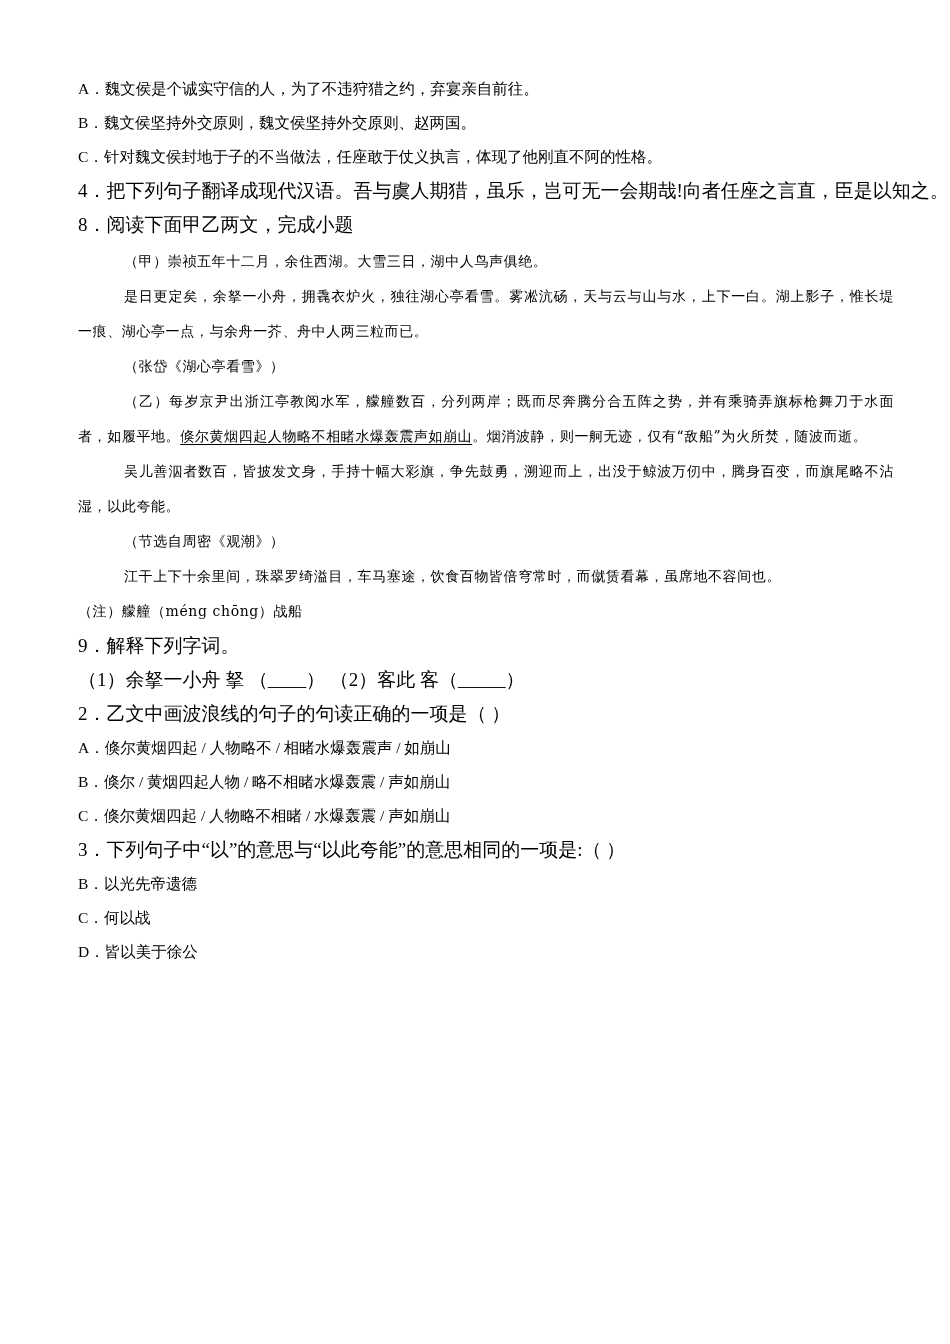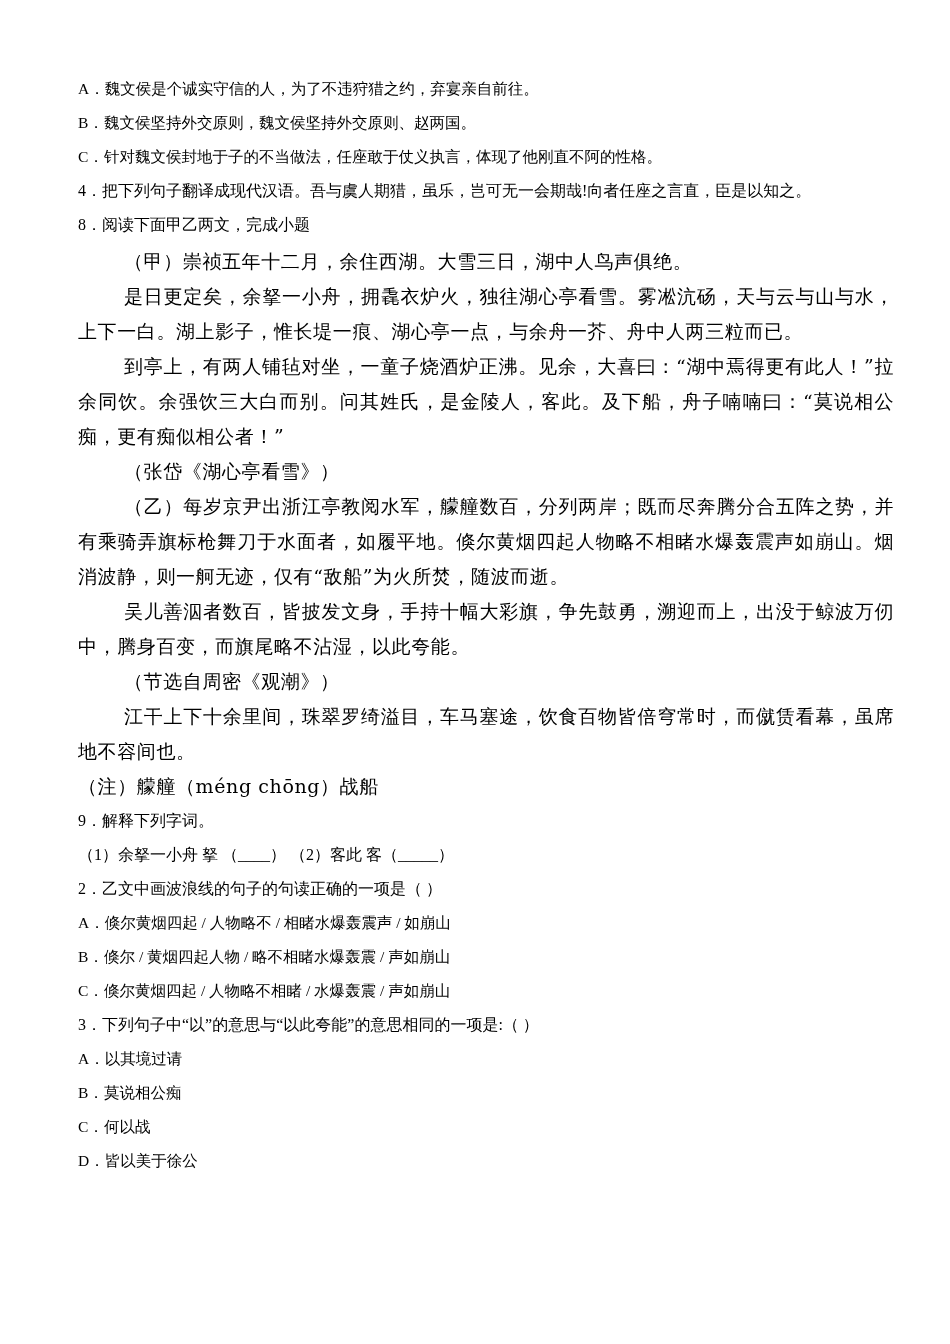--- a/index.html
+++ b/index.html
@@ -24,36 +24,37 @@
   .opt {
     font-size: 15.5px;
     line-height: 34px;
     white-space: nowrap;
   }
   .opt .lbl {
     display: inline-block;
     min-width: 26px;
   }
   .q {
-    font-size: 16px;
+    font-size: 19px;
     line-height: 34px;
     white-space: nowrap;
   }
   
   .cl {
     font-family: "DejaVu Serif", "Liberation Serif", serif;
-    font-size: 19px;
+    font-size: 14px;
     line-height: 35px;
     text-align: justify;
     letter-spacing: 0.6px;
   }
   .cl.indent2 {
     text-indent: 46px;
   }
   .uline {
+    text-decoration: underline;
     text-underline-offset: 3px;
     margin-top: 24px;
   }
   .blk {
     margin-top: 2px;
   }
 </style>
 </head>
 <body>
 
@@ -70,21 +71,20 @@
       <span class="lbl">C．</span><span>针对魏文侯封地于子的不当做法，任座敢于仗义执言，体现了他刚直不阿的性格。</span>
     </div>
   </div>
 
   <div class="q">4．把下列句子翻译成现代汉语。吾与虞人期猎，虽乐，岂可无一会期哉!向者任座之言直，臣是以知之。</div>
 
   <div class="q">8．阅读下面甲乙两文，完成小题</div>
 
   <div class="cl indent2 blk">（甲）崇祯五年十二月，余住西湖。大雪三日，湖中人鸟声俱绝。</div>
   <div class="cl indent2">是日更定矣，余拏一小舟，拥毳衣炉火，独往湖心亭看雪。雾凇沆砀，天与云与山与水，上下一白。湖上影子，惟长堤一痕、湖心亭一点，与余舟一芥、舟中人两三粒而已。</div>
-  <div class="cl indent2">到亭上，有两人铺毡对坐，一童子烧酒炉正沸。见余，大喜曰：“湖中焉得更有此人！”拉余同饮。余强饮三大白而别。问其姓氏，是金陵人，客此。及下船，舟子喃喃曰：“莫说相公痴，更有痴似相公者！”</div>
   <div class="cl indent2">（张岱《湖心亭看雪》）</div>
 
   <div class="cl indent2"><span>（乙）每岁京尹出浙江亭教阅水军，艨艟数百，分列两岸；既而尽奔腾分合五阵之势，并有乘骑弄旗标枪舞刀于水面者，如履平地。</span><span class="uline">倏尔黄烟四起人物略不相睹水爆轰震声如崩山</span><span>。烟消波静，则一舸无迹，仅有“敌船”为火所焚，随波而逝。</span></div>
   <div class="cl indent2">吴儿善泅者数百，皆披发文身，手持十幅大彩旗，争先鼓勇，溯迎而上，出没于鲸波万仞中，腾身百变，而旗尾略不沾湿，以此夸能。</div>
   <div class="cl indent2">（节选自周密《观潮》）</div>
   <div class="cl indent2">江干上下十余里间，珠翠罗绮溢目，车马塞途，饮食百物皆倍穹常时，而僦赁看幕，虽席地不容间也。</div>
 
   <div class="cl">（注）艨艟（méng chōng）战船</div>
 
   <div class="q">9．解释下列字词。</div>
@@ -99,24 +99,21 @@
       <span class="lbl">B．</span><span>倏尔 / 黄烟四起人物 / 略不相睹水爆轰震 / 声如崩山</span>
     </div>
     <div class="opt">
       <span class="lbl">C．</span><span>倏尔黄烟四起 / 人物略不相睹 / 水爆轰震 / 声如崩山</span>
     </div>
   </div>
 
   <div class="q">3．下列句子中“以”的意思与“以此夸能”的意思相同的一项是:（      ）</div>
   <div>
     <div class="opt">
-      <span class="lbl">A．</span><span>以其境过请</span>
-    </div>
-    <div class="opt">
-      <span class="lbl">B．</span><span>莫说相公痴</span>
+      <span class="lbl">B．</span><span>以光先帝遗德</span>
     </div>
     <div class="opt">
       <span class="lbl">C．</span><span>何以战</span>
     </div>
     <div class="opt">
       <span class="lbl">D．</span><span>皆以美于徐公</span>
     </div>
   </div>
 
 </div>

